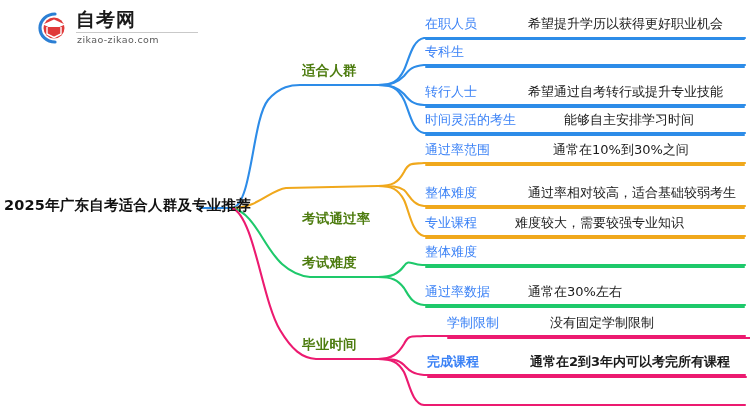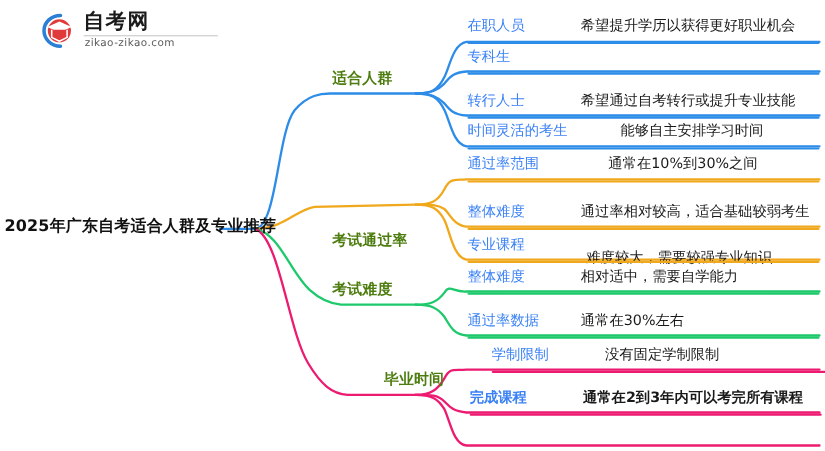--- a/index.html
+++ b/index.html
@@ -97,21 +97,21 @@
       <path d="M378 359 C392 359 398 359 404 365 C409 370 412 374 424 375 L745 375" stroke="#ec1a70"></path>
       <path d="M378 359 C392 359 398 362 404 372 C409 382 412 404 424 405 L745 405" stroke="#ec1a70"></path>
     </g>
   </svg>
 
   <div class="root-label">2025年广东自考适合人群及专业推荐</div>
 
   <div class="b1-label" style="left:302px;top:62px;">适合人群</div>
   <div class="b1-label" style="left:302px;top:163px;margin-top:47px;">考试通过率</div>
   <div class="b1-label" style="left:302px;top:254px;">考试难度</div>
-  <div class="b1-label" style="left:302px;top:336px;margin-left:47px;">毕业时间</div>
+  <div class="b1-label" style="left:302px;top:336px;">毕业时间</div>
 
   <div class="leaf" style="left:425px;top:13px;width:320px;">
     <span class="name">在职人员</span>
     <span class="desc" style="left:103px;">希望提升学历以获得更好职业机会</span>
     <span class="rule" style="top:25px;width:320px;background:#2d8ce8;"></span>
   </div>
   <div class="leaf" style="left:425px;top:41px;width:320px;">
     <span class="name">专科生</span>
     <span class="rule" style="top:25px;width:320px;background:#2d8ce8;"></span>
   </div>
@@ -131,27 +131,26 @@
     <span class="desc" style="left:128px;">通常在10%到30%之间</span>
     <span class="rule" style="top:25px;width:320px;background:#f0a81c;"></span>
   </div>
   <div class="leaf" style="left:425px;top:182px;width:320px;">
     <span class="name">整体难度</span>
     <span class="desc" style="left:103px;">通过率相对较高，适合基础较弱考生</span>
     <span class="rule" style="top:25px;width:320px;background:#f0a81c;"></span>
   </div>
   <div class="leaf" style="left:425px;top:212px;width:320px;">
     <span class="name">专业课程</span>
-    <span class="desc" style="left:108px;margin-top:12px;">难度较大，需要较强专业知识</span>
+    <span class="desc" style="left:90px;">难度较大，需要较强专业知识</span>
     <span class="rule" style="top:25px;width:320px;background:#f0a81c;"></span>
   </div>
 
   <div class="leaf" style="left:425px;top:241px;width:320px;">
     <span class="name">整体难度</span>
-    <span class="desc" style="left:103px;">相对适中，需要自学能力</span>
     <span class="rule" style="top:25px;width:320px;background:#1ec96b;"></span>
   </div>
   <div class="leaf" style="left:425px;top:281px;width:320px;">
     <span class="name">通过率数据</span>
     <span class="desc" style="left:103px;">通常在30%左右</span>
     <span class="rule" style="top:25px;width:320px;background:#1ec96b;"></span>
   </div>
 
   <div class="leaf" style="left:403px;top:312px;width:320px;margin-left:44px;">
     <span class="name">学制限制</span>

